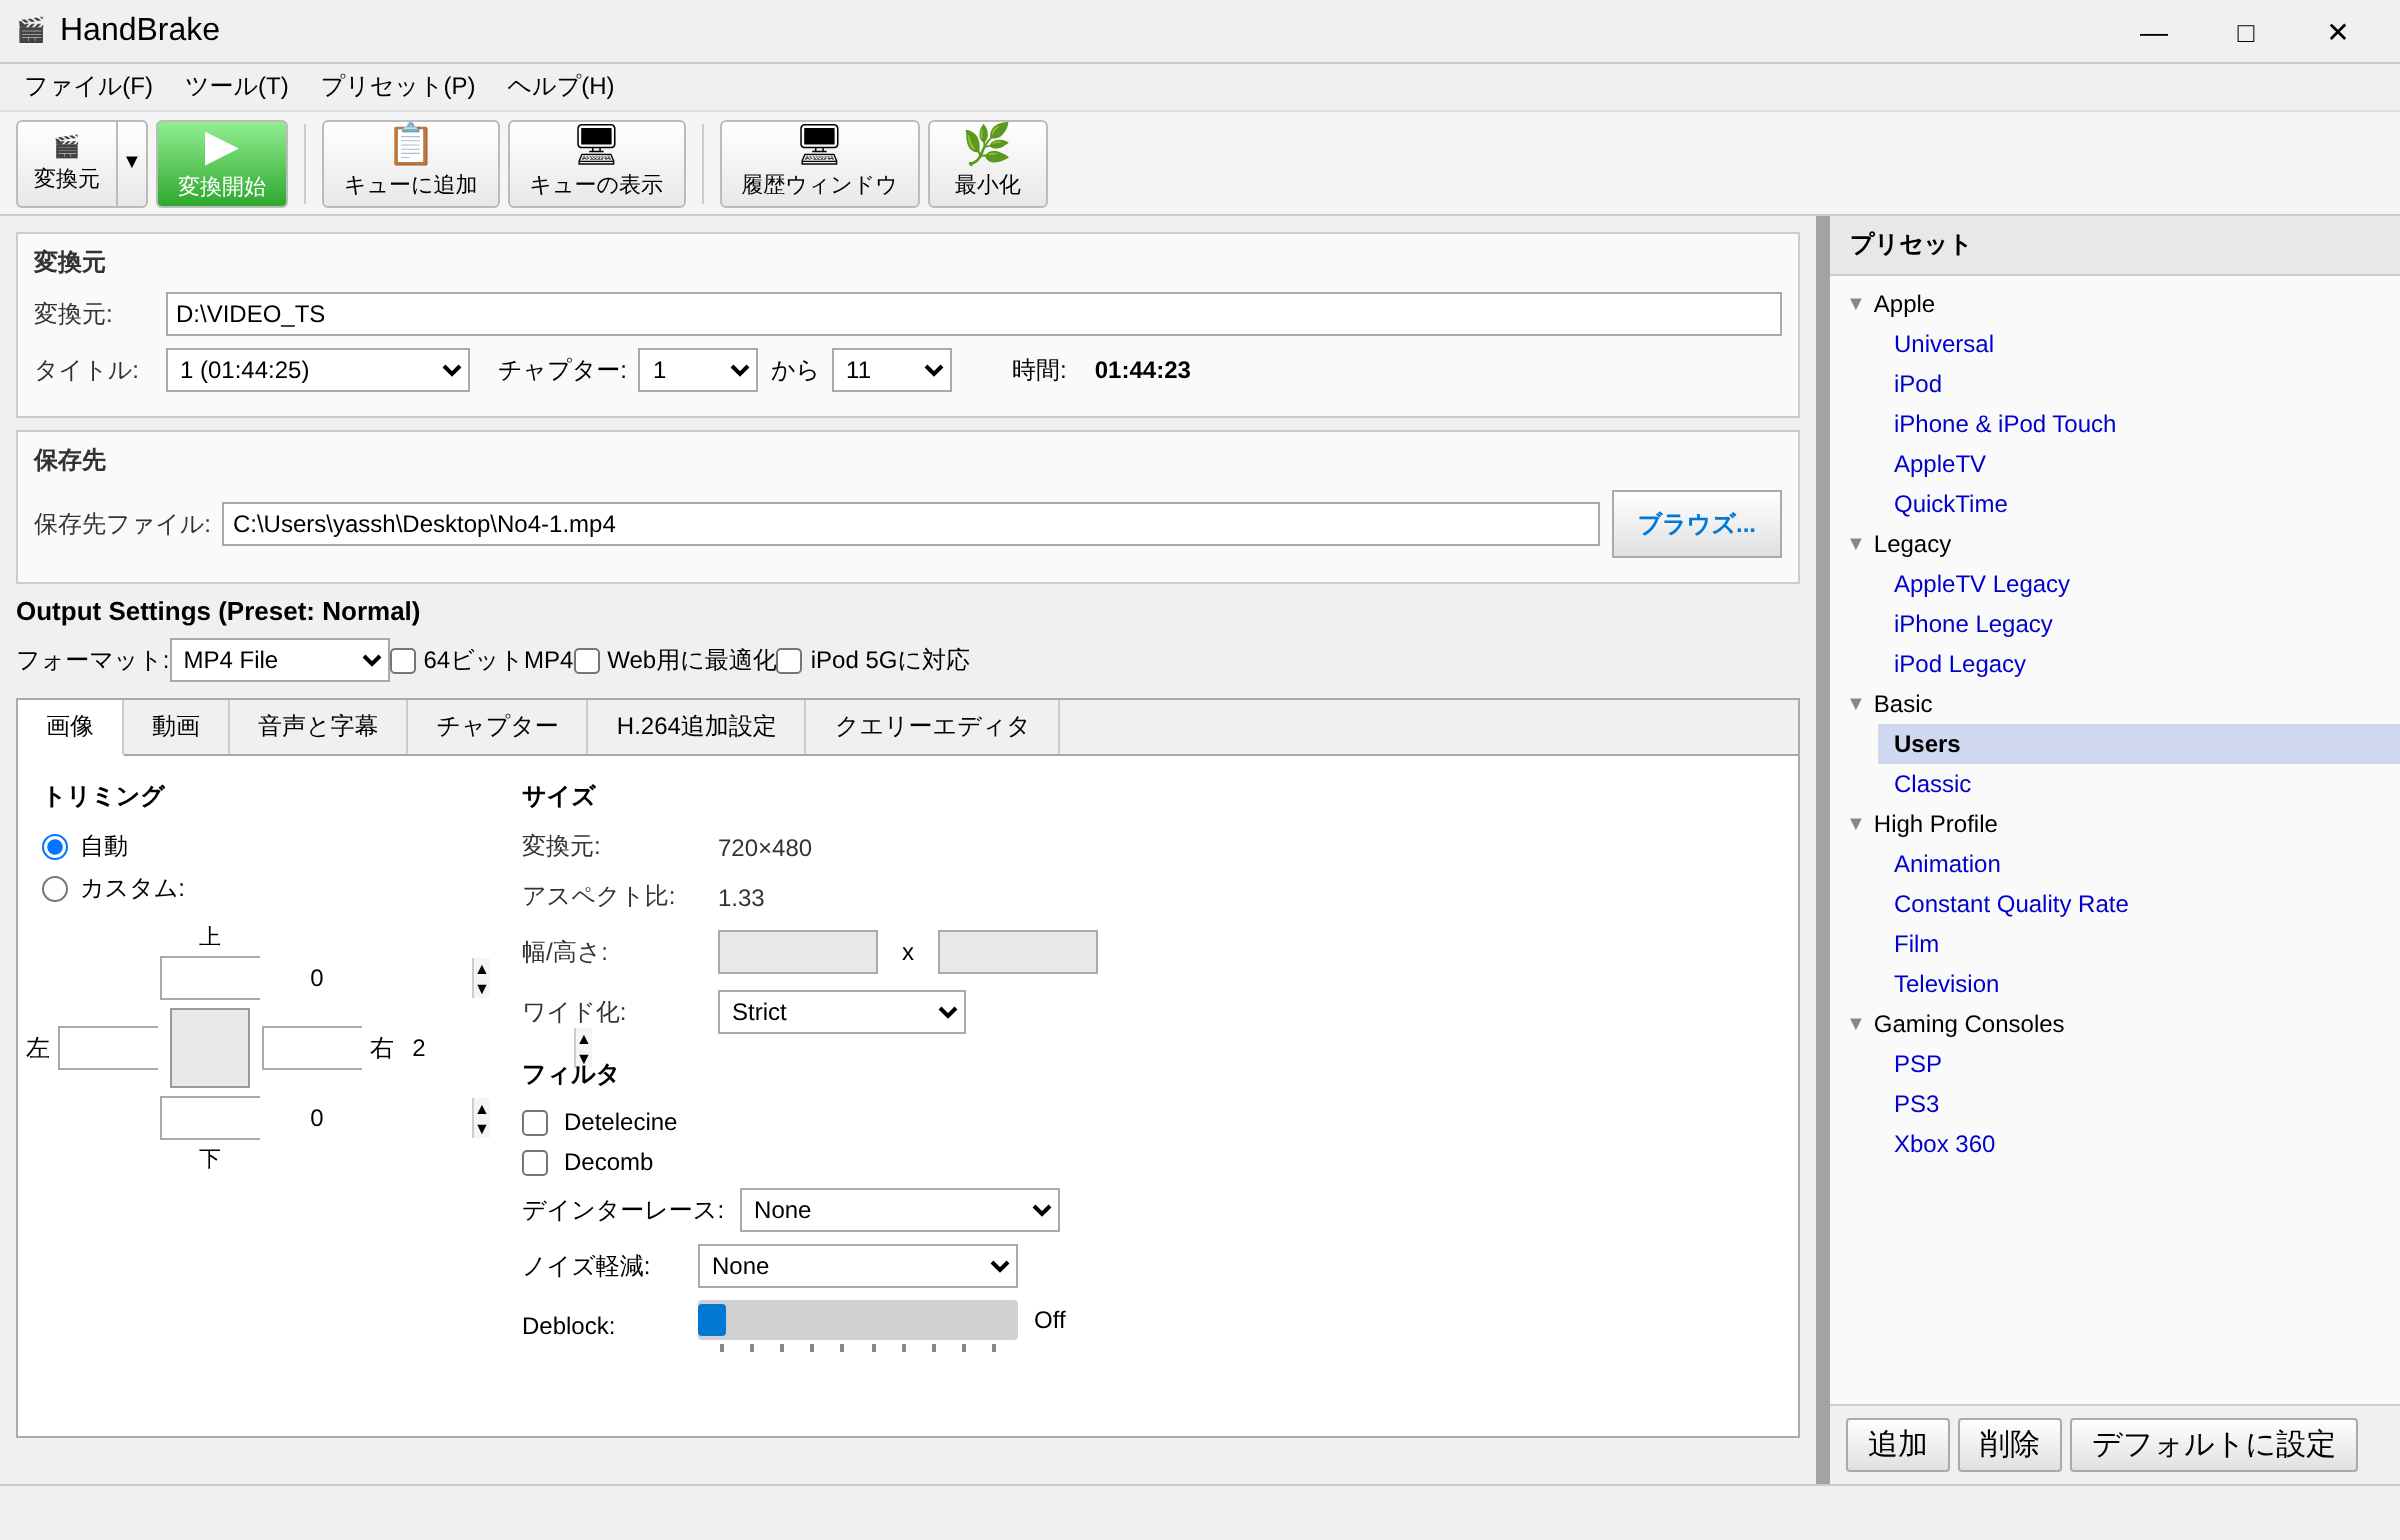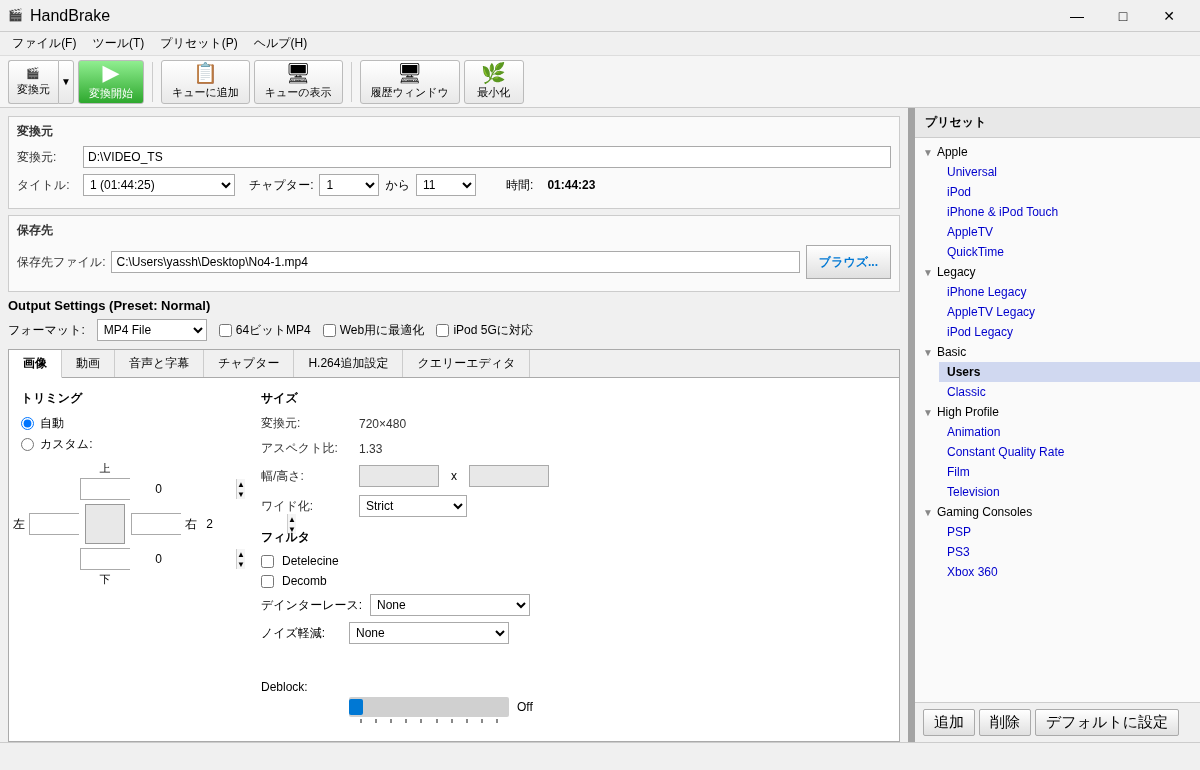--- a/index.html
+++ b/index.html
@@ -161,21 +161,21 @@
 
     .output-settings-title {
       font-weight: bold;
       font-size: 13px;
       margin: 6px 0;
     }
 
     .format-row {
       display: flex;
       align-items: center;
-      gap: 12px;
+      gap: 0;
       margin-bottom: 8px;
     }
 
     .checkbox-group {
       display: flex;
       align-items: center;
       gap: 4px;
     }
 
     
@@ -189,21 +189,21 @@
       padding: 5px 14px;
       cursor: pointer;
       border-right: 1px solid #ccc;
       font-size: 12px;
       user-select: none;
     }
     .tab-item.active {
       background: white;
       border-bottom: 1px solid white;
       margin-bottom: -1px;
-      font-weight: bold;
+      font-weight: normal;
     }
     .tab-content {
       padding: 12px;
       background: white;
       min-height: 340px;
     }
 
     
     .tab-inner {
       display: flex;
@@ -560,21 +560,21 @@
                 <span class="size-value">1.33</span>
               </div>
               <div class="size-row">
                 <span class="size-label">幅/高さ:</span>
                 <input class="size-input" type="text" value="" style="">
                 <span style="margin:0 4px;">x</span>
                 <input class="size-input" type="text" value="" style="">
               </div>
               <div class="size-row">
                 <span class="size-label">ワイド化:</span>
-                <select class="form-select" style="width:108px;">
+                <select class="form-select" style="width:124px;">
                   <option selected="">Strict</option>
                   <option>Loose</option>
                   <option>Custom</option>
                   <option>None</option>
                 </select>
               </div>
             </div>
 
             <div class="filter-section">
               <div class="sub-section-title">フィルタ</div>
@@ -600,21 +600,21 @@
                 <select class="form-select" style="width:160px;">
                   <option selected="">None</option>
                   <option>Weak</option>
                   <option>Medium</option>
                   <option>Strong</option>
                 </select>
               </div>
               <div class="filter-row">
                 <span class="filter-label">Deblock:</span>
                 <div style="display:flex; flex-direction:column; gap:2px;">
-                  <div style="display:flex; align-items:center; gap:8px;margin-top:47px;">
+                  <div style="display:flex; align-items:center; gap:8px;">
                     <div style="position:relative; width:160px; height:20px; background:#d0d0d0; border-radius:2px; cursor:pointer;">
                       <div style="position:absolute; left:0; top:2px; width:14px; height:16px; background:#0078d4; border-radius:2px;"></div>
                     </div>
                     <span>Off</span>
                   </div>
                   <div style="display:flex; justify-content:space-around; width:160px; padding:0 4px;">
                     <span style="width:2px;height:4px;background:#888;display:inline-block;"></span>
                     <span style="width:2px;height:4px;background:#888;display:inline-block;"></span>
                     <span style="width:2px;height:4px;background:#888;display:inline-block;"></span>
                     <span style="width:2px;height:4px;background:#888;display:inline-block;"></span>
@@ -652,22 +652,22 @@
           <div class="tree-child">QuickTime</div>
         </div>
       </div>
 
       <div class="tree-group">
         <div class="tree-parent">
           <span class="tree-expand">▼</span>
           <span>Legacy</span>
         </div>
         <div class="tree-children">
+          <div class="tree-child">AppleTV Legacy</div>
           <div class="tree-child">iPhone Legacy</div>
-          <div class="tree-child">AppleTV Legacy</div>
           <div class="tree-child">iPod Legacy</div>
         </div>
       </div>
 
       <div class="tree-group">
         <div class="tree-parent">
           <span class="tree-expand">▼</span>
           <span>Basic</span>
         </div>
         <div class="tree-children">

